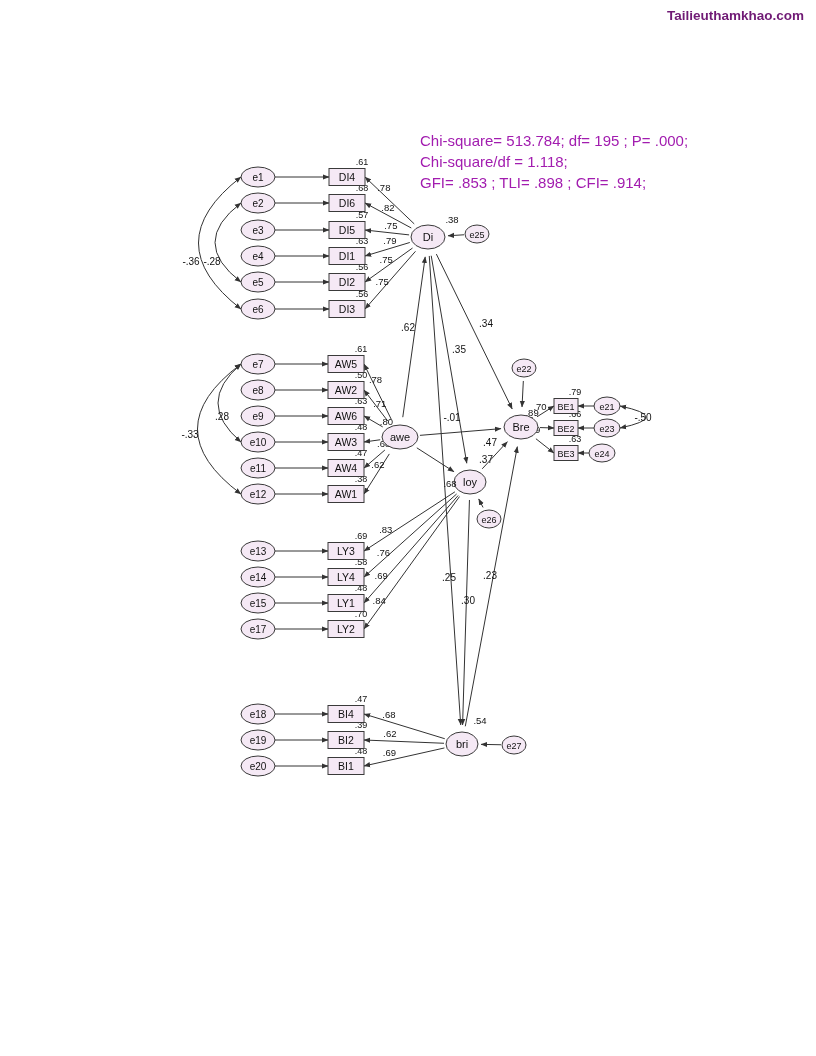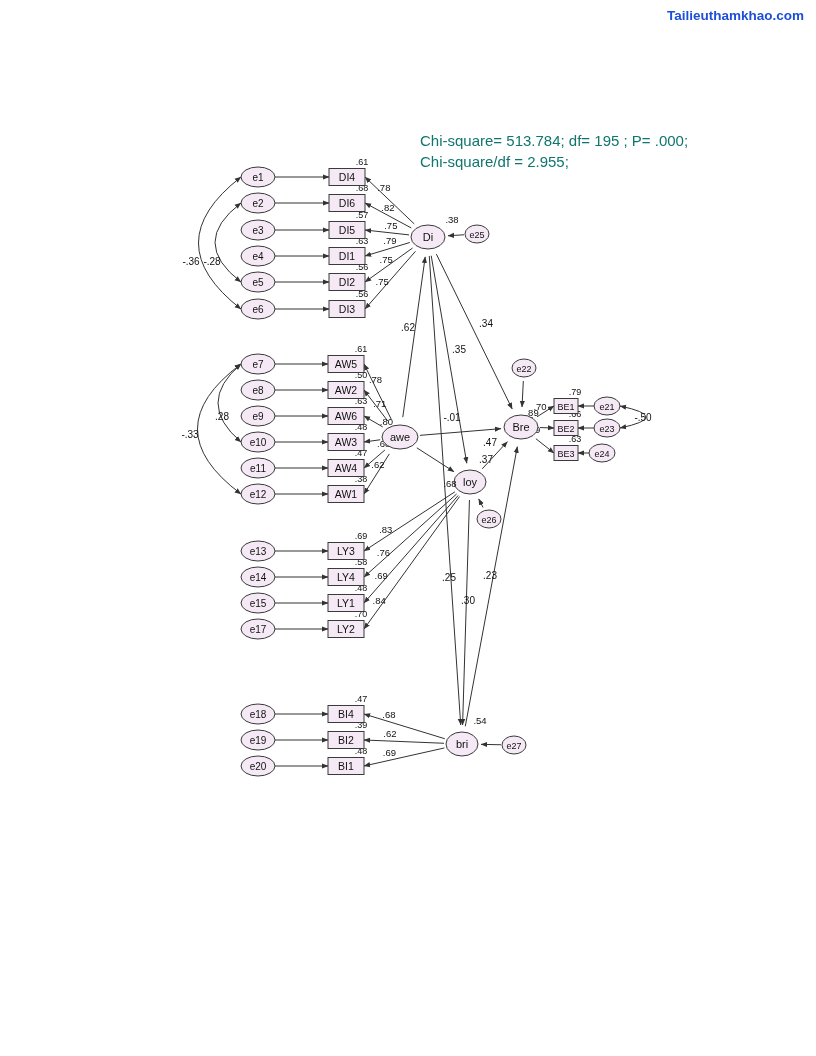--- a/index.html
+++ b/index.html
@@ -1,30 +1,31 @@
 <!DOCTYPE html>
 <html><head>
 <meta charset="utf-8">
 <style>
   html,body{margin:0;padding:0;background:#f8f8f8;}
   body{width:816px;height:1056px;position:relative;background:#ffffff;overflow:hidden;
        font-family:"Liberation Sans", sans-serif;}
   .watermark{position:absolute;top:8px;right:12px;font-size:13.5px;font-weight:bold;}
-  .stats{position:absolute;left:420px;top:130px;font-size:15px;line-height:21px;color:#0f766e;}
+  .stats{position:absolute;left:420px;top:130px;font-size:15px;line-height:21px;color:#a21caf;}
   svg{position:absolute;left:0;top:0;}
   svg text{font-family:"Liberation Sans", sans-serif;}
 </style>
 </head>
 <body>
 
-<div class="watermark" style="color: #1d4ed8;">Tailieuthamkhao.com</div>
+<div class="watermark" style="color: #701a75;">Tailieuthamkhao.com</div>
 
 <div class="stats">
   <div>Chi-square= 513.784; df= 195 ; P= .000;</div>
-  <div>Chi-square/df = 2.955;</div>
+  <div>Chi-square/df = 1.118;</div>
+  <div>GFI= .853 ; TLI= .898 ; CFI= .914;</div>
 </div>
 
 <svg id="sem" width="816" height="1056">
   <defs>
     <marker id="arrow" viewBox="0 0 10 10" refX="9.5" refY="5" markerWidth="6.5" markerHeight="6.5" orient="auto-start-reverse">
       <path d="M0,1 L10,5 L0,9 z" fill="#333333"></path>
     </marker>
   </defs>
 <path d="M241,177 Q156,243 241,309" fill="none" stroke="#333333" stroke-width="1" marker-start="url(#arrow)" marker-end="url(#arrow)"></path>
     <text x="191" y="265" text-anchor="middle" font-size="10" fill="#111111">-.36</text>

